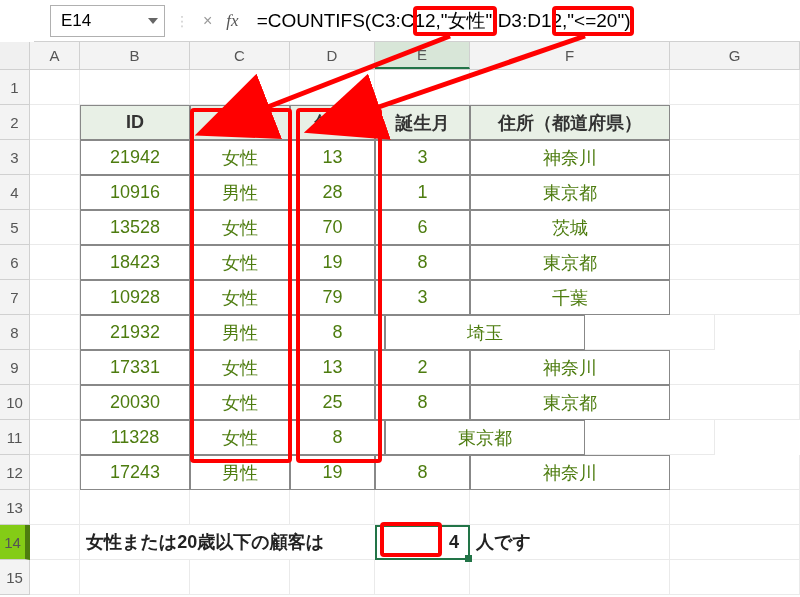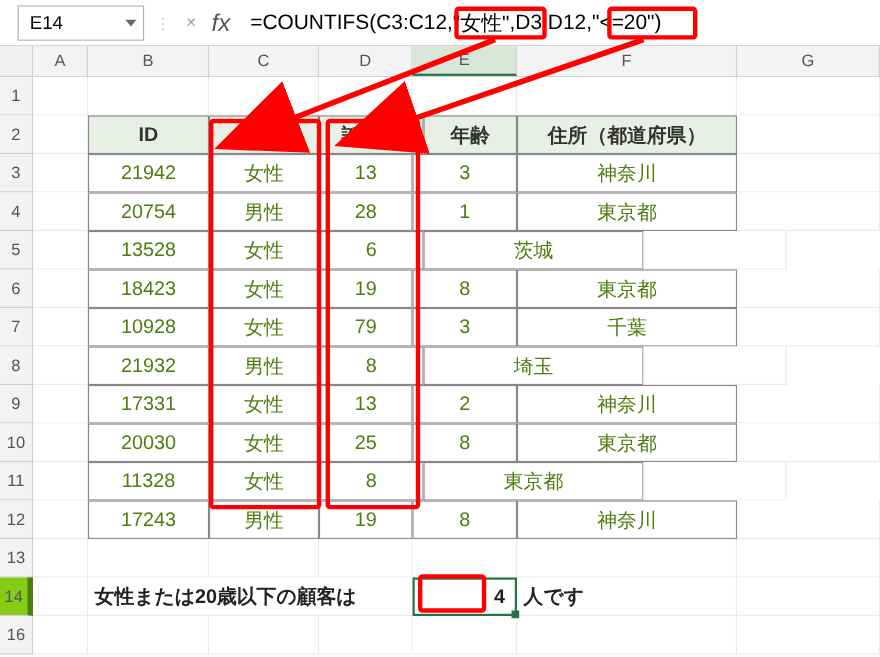--- a/index.html
+++ b/index.html
@@ -1,23 +1,23 @@
 <!DOCTYPE html>
 <html><head>
 <meta charset="utf-8">
 <style>
   * { box-sizing: border-box; margin: 0; padding: 0; }
   body { font-family: "Meiryo", "MS PGothic", sans-serif; background: #fff; width: 800px; height: 597px; overflow: hidden; position: relative; }
   
-  .formula-bar { display: flex; align-items: center; height: 42px; border-bottom: 1px solid #d0d0d0; background: #fff; padding: 4px 16px; gap: 6px; }
+  .formula-bar { display: flex; align-items: center; height: 42px; border-bottom: 1px solid #d0d0d0; background: #fff; padding: 4px 16px; gap: 6px; margin-left: 34px; }
   .name-box { width: 115px; height: 32px; border: 1px solid #b0b0b0; display: flex; align-items: center; justify-content: space-between; padding: 0 6px 0 10px; font-size: 17px; background: #fff; }
   .name-box-chev { width: 0; height: 0; border-left: 5px solid transparent; border-right: 5px solid transparent; border-top: 6px solid #666; }
   .fx-sep { color: #ccc; font-size: 14px; padding: 0 4px; }
   .cancel-x { color: #999; font-size: 16px; padding: 0 4px; }
-  .fx-label { font-style: italic; font-size: 22px; color: #555; padding: 0 4px; }
+  .fx-label { font-style: italic; font-size: 17px; color: #555; padding: 0 4px; font-family: Liberation Serif, serif; }
   .formula-input { flex: 1; height: 32px; display: flex; align-items: center; padding: 0 8px; font-size: 19px; font-family: Liberation Sans, sans-serif; }
   .formula-input span { white-space: pre; }
   
   .grid-wrap { position: relative; }
   
   .col-headers { display: flex; height: 28px; background: #fff; border-bottom: 1px solid #d0d0d0; }
   .corner { width: 30px; border-right: 1px solid #d0d0d0; background: #f0f0f0; }
   .ch { display: flex; align-items: center; justify-content: center; font-size: 15px; color: #555; border-right: 1px solid #d0d0d0; background: #f3f3f3; }
   .ch.sel { background: #d8e6d8; border-bottom: 2px solid #227447; }
   
@@ -94,67 +94,68 @@
     <div class="rh">5</div>
     <div class="rh">6</div>
     <div class="rh">7</div>
     <div class="rh">8</div>
     <div class="rh">9</div>
     <div class="rh">10</div>
     <div class="rh">11</div>
     <div class="rh">12</div>
     <div class="rh">13</div>
     <div class="rh sel">14</div>
-    <div class="rh">16</div>
+    <div class="rh">15</div>
   </div>
 
   <div class="cells">
 
     <div class="crow">
       <div class="cell colA"></div>
         <div class="cell colB"></div>
         <div class="cell colC"></div>
         <div class="cell colD"></div>
         <div class="cell colE"></div>
         <div class="cell colF"></div>
         <div class="cell colG"></div>
     </div>
 
     <div class="crow">
       <div class="cell colA"></div>
       <div class="cell thead colB">ID</div>
       <div class="cell thead colC">性別</div>
+      <div class="cell thead colD">年齢</div>
       <div class="cell thead colE">誕生月</div>
-      <div class="cell thead colD">年齢</div>
       <div class="cell thead colF">住所（都道府県）</div>
       <div class="cell colG"></div>
     </div>
 
     <div class="crow">
         <div class="cell colA"></div>
         <div class="cell tcell colB">21942</div>
         <div class="cell tcell colC">女性</div>
         <div class="cell tcell colD">13</div>
         <div class="cell tcell colE">3</div>
         <div class="cell tcell colF">神奈川</div>
         <div class="cell colG"></div>
       </div>
       <div class="crow">
         <div class="cell colA"></div>
-        <div class="cell tcell colB">20754</div>
+        <div class="cell tcell colB">10916</div>
         <div class="cell tcell colC">男性</div>
         <div class="cell tcell colD">28</div>
         <div class="cell tcell colE">1</div>
         <div class="cell tcell colF">東京都</div>
         <div class="cell colG"></div>
       </div>
       <div class="crow">
         <div class="cell colA"></div>
         <div class="cell tcell colB">13528</div>
         <div class="cell tcell colC">女性</div>
+        <div class="cell tcell colD">70</div>
         <div class="cell tcell colE">6</div>
         <div class="cell tcell colF">茨城</div>
         <div class="cell colG"></div>
       </div>
       <div class="crow">
         <div class="cell colA"></div>
         <div class="cell tcell colB">18423</div>
         <div class="cell tcell colC">女性</div>
         <div class="cell tcell colD">19</div>
         <div class="cell tcell colE">8</div>

